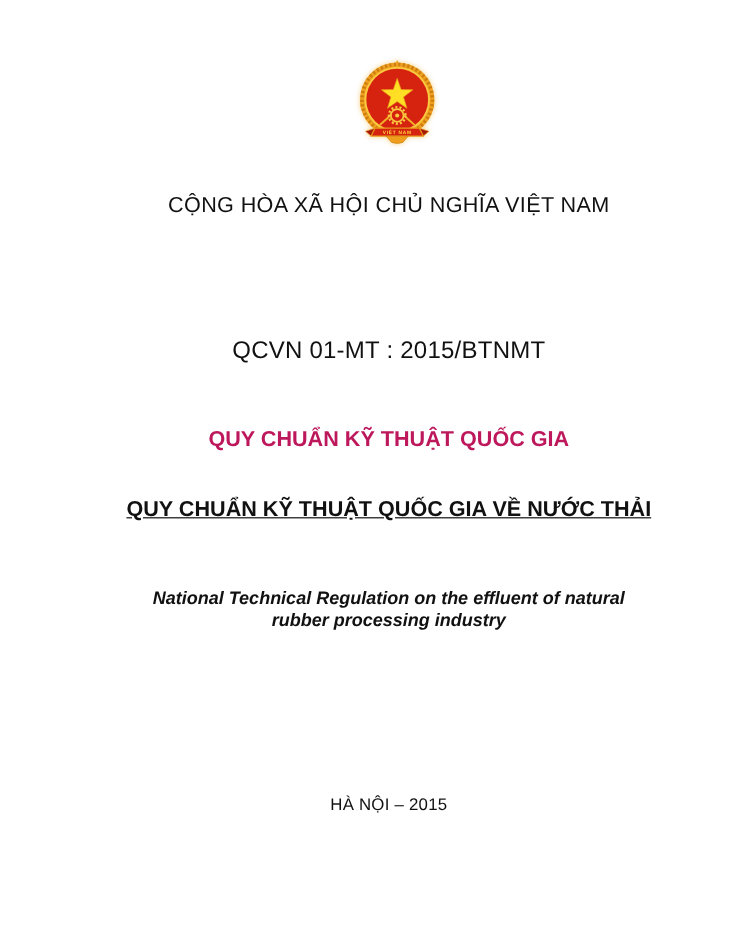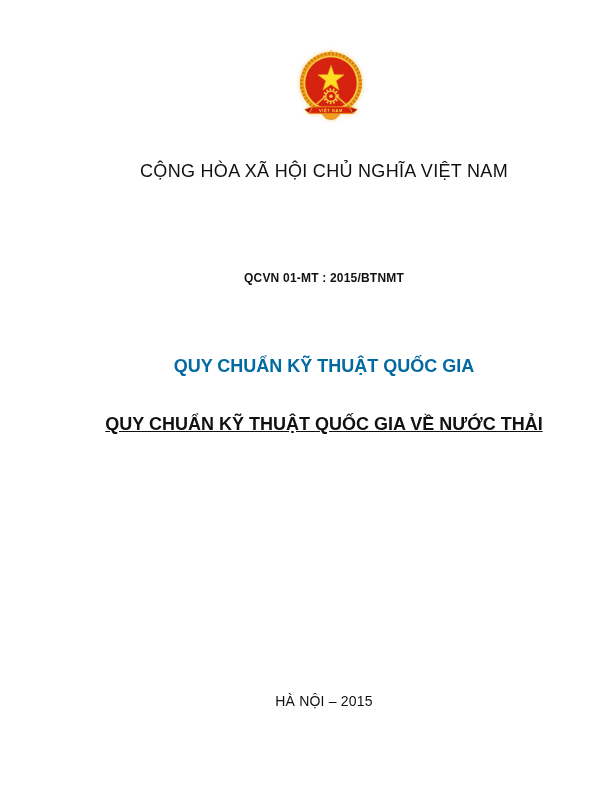--- a/index.html
+++ b/index.html
@@ -21,25 +21,25 @@
     white-space: nowrap;
   }
   .emblem-wrap { top: 50px; }
   .emblem {
     width: 66px;
     height: 74px;
     margin-left: 14px; 
     filter: drop-shadow(0 0 2px rgba(240, 180, 60, 0.65));
   }
   .country   { top: 161px; font-size: 18px; font-weight: 400; letter-spacing: 0.3px; }
-  .code      { top: 271px; font-size: 12px; font-weight: 700; letter-spacing: 0.2px; }
+  .code      { top: 281px; font-size: 20px; font-weight: 400; letter-spacing: 0.2px; }
   .red-title { top: 356px; font-size: 18px; font-weight: 700; }
   .vi-title  { top: 412px; font-size: 18px; font-weight: 700; line-height: 25px; text-decoration: underline; }
   .en-title  { top: 489px; font-size: 15px; font-weight: 700; font-style: italic; line-height: 19px; }
-  .place     { top: 693px; font-size: 14px; font-weight: 400; letter-spacing: 0.2px; }
+  .place     { top: 662px; font-size: 14px; font-weight: 400; letter-spacing: 0.2px; }
 </style>
 </head>
 <body>
 
 <div class="page">
 
   <div class="centerline emblem-wrap">
     <svg class="emblem" viewBox="0 0 100 112" aria-hidden="true">
 
       <path d="M50,0 L53,6 L50,9 L47,6 Z" fill="#ef9f1d"></path>
@@ -68,22 +68,26 @@
       <text x="50" y="93.8" text-anchor="middle" font-size="6" font-weight="bold" letter-spacing="1" fill="#ffd93b" font-family="Liberation Sans, sans-serif">VIỆT NAM</text>
 
       <path d="M36,96 L64,96 L57,104 Q50,106.5 43,104 Z" fill="#ef9f1d" stroke="#c97c10" stroke-width="0.8"></path>
     </svg>
   </div>
 
   <div class="centerline country">CỘNG HÒA XÃ HỘI CHỦ NGHĨA VIỆT NAM</div>
 
   <div class="centerline code">QCVN 01-MT : 2015/BTNMT</div>
 
-  <div class="centerline red-title" style="color: #0369a1;">QUY CHUẨN KỸ THUẬT QUỐC GIA</div>
+  <div class="centerline red-title" style="color: #be185d;">QUY CHUẨN KỸ THUẬT QUỐC GIA</div>
 
   <div class="centerline vi-title">
     <div>QUY CHUẨN KỸ THUẬT QUỐC GIA VỀ NƯỚC THẢI</div>
   </div>
 
+  <div class="centerline en-title">
+    <div>National Technical Regulation on the effluent of natural</div>
+    <div>rubber processing industry</div>
+  </div>
 
   <div class="centerline place">HÀ NỘI – 2015</div>
 
 </div>
 
 </body></html>

